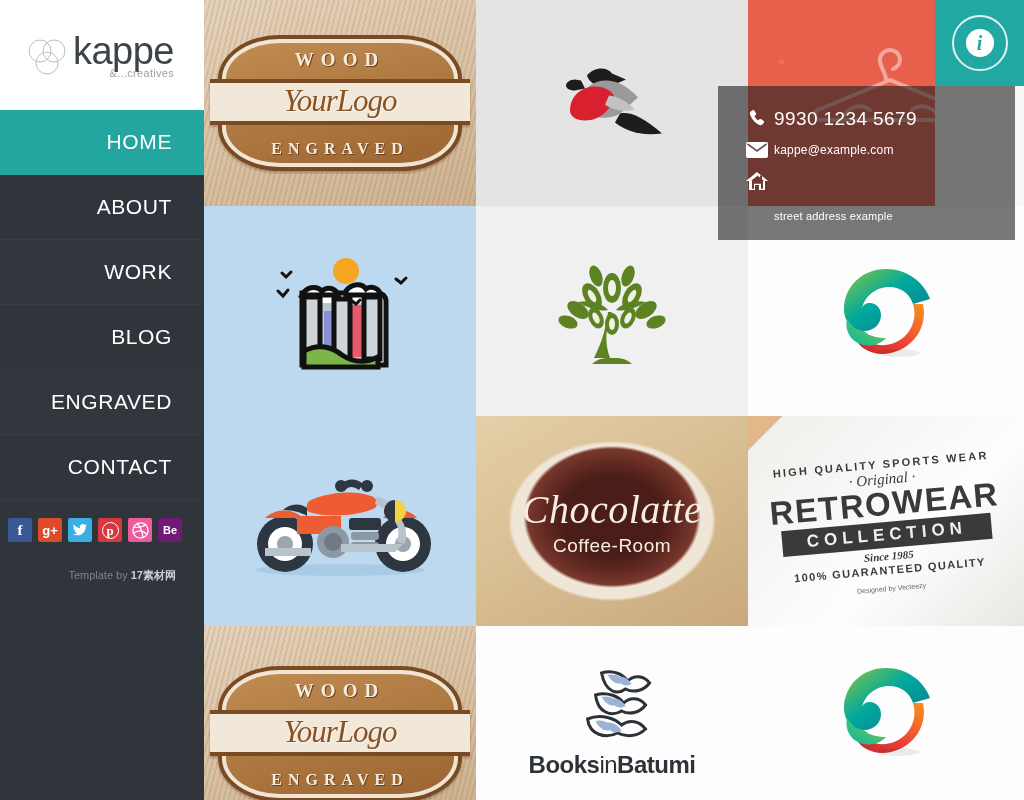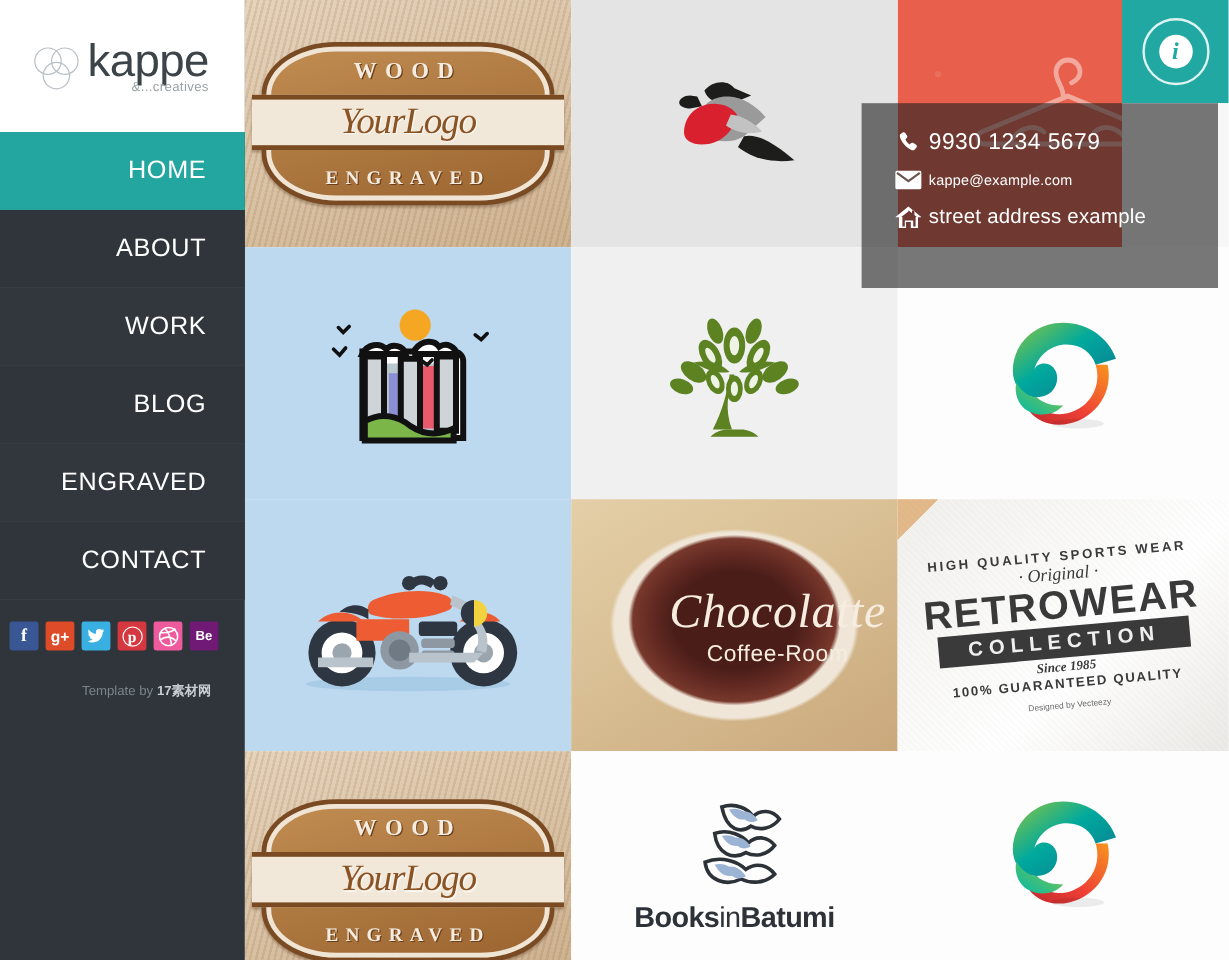--- a/index.html
+++ b/index.html
@@ -142,21 +142,21 @@
     padding: 22px 0 0 22px;
     color: #ffffff;
   }
   .contact-row { display: flex; align-items: center; margin-bottom: 12px; }
   .contact-ico {
     width: 34px; flex: 0 0 34px; display:flex; align-items:center; justify-content:center;
     color: #ffffff;
   }
   .contact-phone { font-size: 19px; letter-spacing: .4px; }
   .contact-mail  { font-size: 12px; letter-spacing: .2px; }
-  .contact-addr  { font-size: 17px; letter-spacing: .2px; }
+  .contact-addr  { font-size: 11px; letter-spacing: .2px; margin-top: 36px; }
   .contact-row.addr { align-items: flex-start; margin-bottom: 0; }
   .contact-row.addr .contact-ico { padding-top: 1px; }
   .addr-text { width: 250px; line-height: 21px; }
 
   
   .center-art {
     position: absolute; left: 50%; top: 50%;
     transform: translate(-50%,-50%);
     display: flex; flex-direction: column; align-items: center;
   }
@@ -206,21 +206,21 @@
 
   
   .swirl { width: 100px; height: 100px; }
 
   
   .moto { width: 230px; height: 130px; }
 
   
   .chocolatte {
     position: absolute; left: 50%; top: 50%; transform: translate(-50%,-50%);
-    text-align: center; color: #f6ede0; margin-left: 36px;
+    text-align: center; color: #f6ede0;
   }
   .chocolatte .name {
     font-family: "Liberation Serif", serif; font-style: italic;
     font-size: 40px; letter-spacing: .5px;
   }
   .chocolatte .sub { font-size: 19px; margin-top: 2px; letter-spacing: .5px; }
 
   
   .retro {
     position: absolute; left: 50%; top: 52%;

